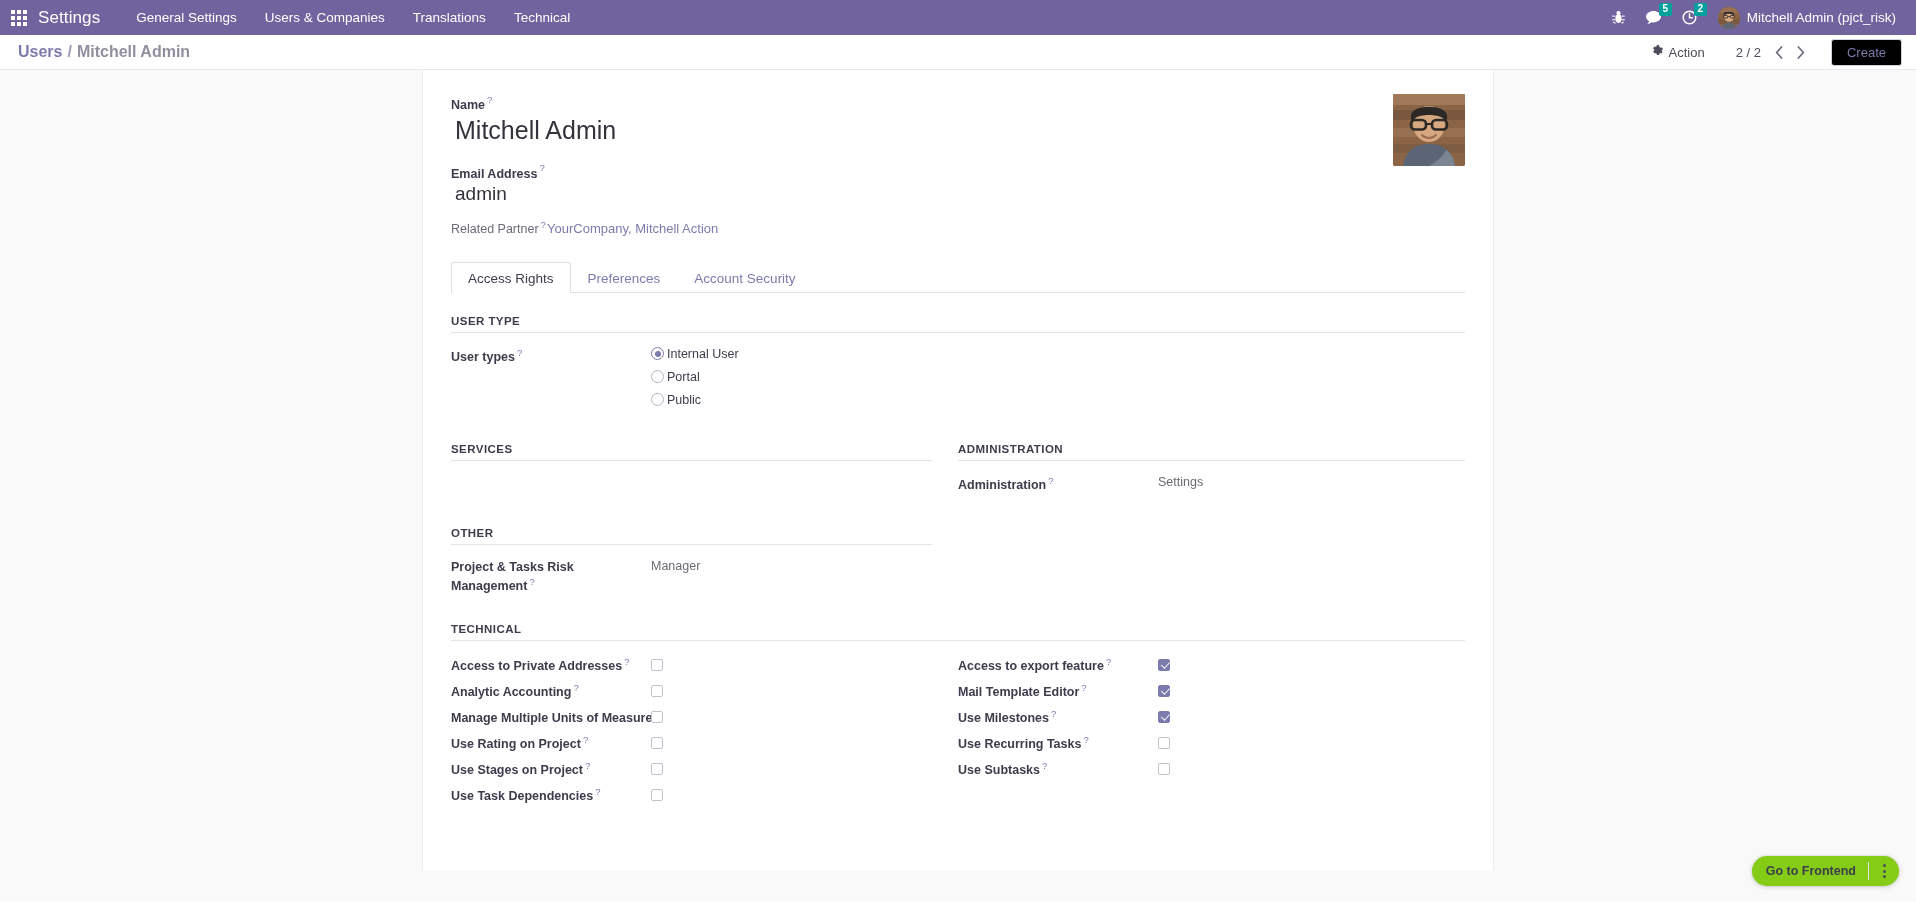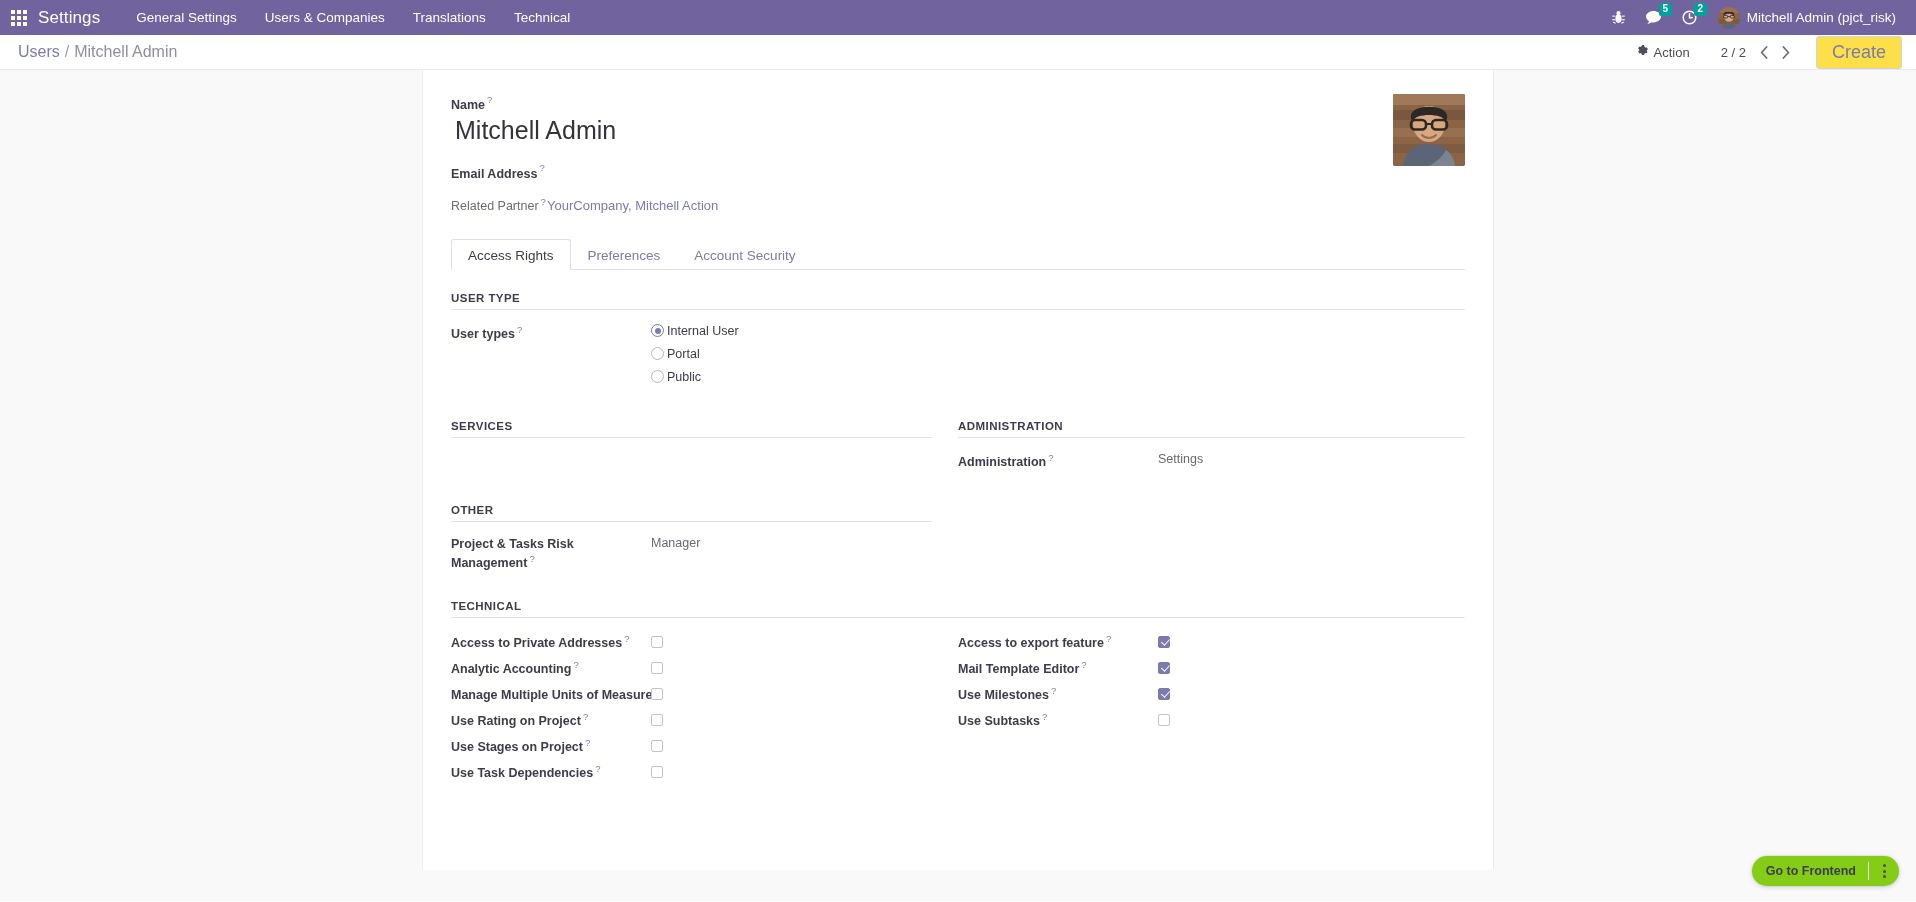--- a/index.html
+++ b/index.html
@@ -101,21 +101,21 @@
 
   
   .control-panel {
     height: 35px;
     background: #ffffff;
     display: flex;
     align-items: center;
     padding: 0 14px 0 18px;
     border-bottom: 1px solid #e7e9ed;
   }
-  .breadcrumb { font-size: 16px; display: flex; align-items: baseline; gap: 5px; }
+  .breadcrumb { font-size: 16px; display: flex; align-items: baseline; gap: 5px; font-weight: bold; }
   .bc-link { color: #7c7bad; cursor: pointer; }
   .bc-sep { color: #9b9bb5; }
   .bc-active { color: #8f8f9e; }
   .cp-right { margin-left: auto; display: flex; align-items: center; gap: 0; }
   .action-btn {
     display: flex; align-items: center; gap: 5px;
     font-size: 13px; color: #4c4c5a;
     padding: 4px 9px; cursor: pointer; border-radius: 3px;
   }
   .pager {
@@ -125,23 +125,23 @@
   }
   .pager-count { padding: 0 6px; white-space: nowrap; }
   .pager-btn {
     width: 20px; height: 24px;
     display: flex; align-items: center; justify-content: center;
     cursor: pointer; color: #6b6b80; border-radius: 3px;
   }
   .create-btn {
     margin-left: 20px;
     border: 1px solid #d3d3dd;
-    background: #fde047;
+    background: #000000;
     color: #7c7bad;
-    font-size: 18px;
+    font-size: 13px;
     padding: 5px 15px;
     border-radius: 3px;
     cursor: pointer;
     font-family: "Liberation Sans", sans-serif;
   }
 
   
   .view-area {
     background: #f9f9f9;
     height: calc(902px - 35px - 36px);
@@ -493,20 +493,21 @@
       <div class="head-fields">
         <div>
           <span class="fld-label">Name</span><span class="tip">?</span>
           <div class="title-value">Mitchell Admin</div>
         </div>
 
         <div class="block-gap"></div>
 
         <div>
           <span class="fld-label">Email Address</span><span class="tip">?</span>
+          <div class="email-value">admin</div>
         </div>
 
         <div class="inline-row">
           <span class="inline-label"><span>Related Partner</span><span class="tip">?</span></span>
           <span class="link-value">YourCompany, Mitchell Action</span>
         </div>
       </div>
 
       <div class="avatar-big">
         <svg width="72" height="72" viewBox="0 0 72 72" aria-hidden="true">
@@ -621,20 +622,24 @@
             </div>
             <div class="trow">
               <div class="trow-label"><span>Mail Template Editor</span><span class="tip">?</span></div>
               <span class="cbox checked"></span>
             </div>
             <div class="trow">
               <div class="trow-label"><span>Use Milestones</span><span class="tip">?</span></div>
               <span class="cbox checked"></span>
             </div>
             <div class="trow">
+              <div class="trow-label"><span>Use Recurring Tasks</span><span class="tip">?</span></div>
+              <span class="cbox"></span>
+            </div>
+            <div class="trow">
               <div class="trow-label"><span>Use Subtasks</span><span class="tip">?</span></div>
               <span class="cbox"></span>
             </div>
           </div>
 
         </div>
       </div>
 
     </div>
   </div>

